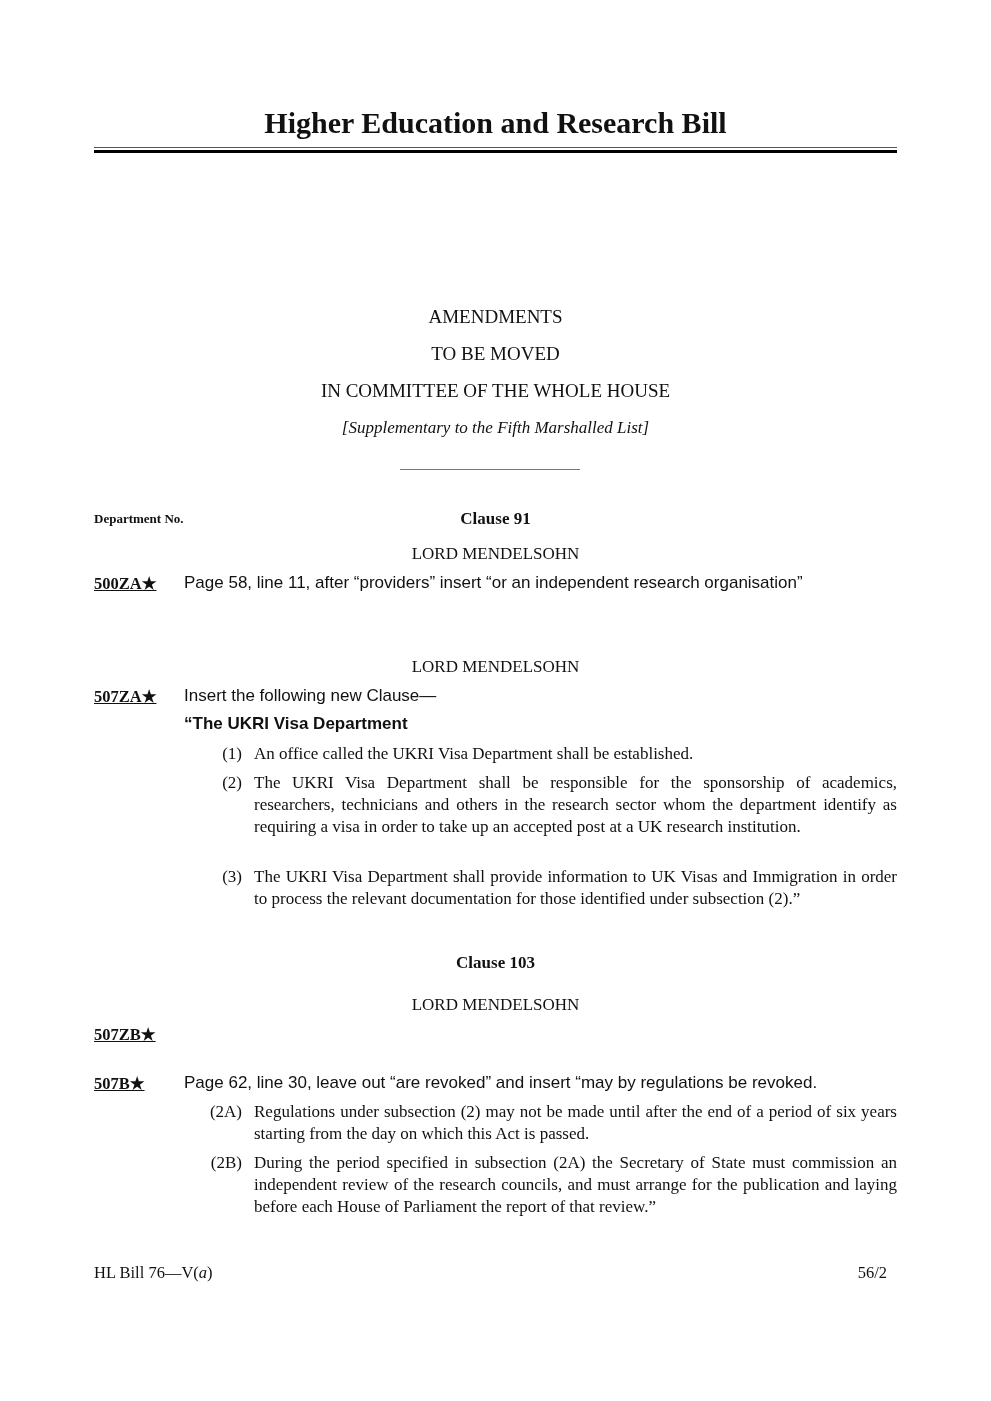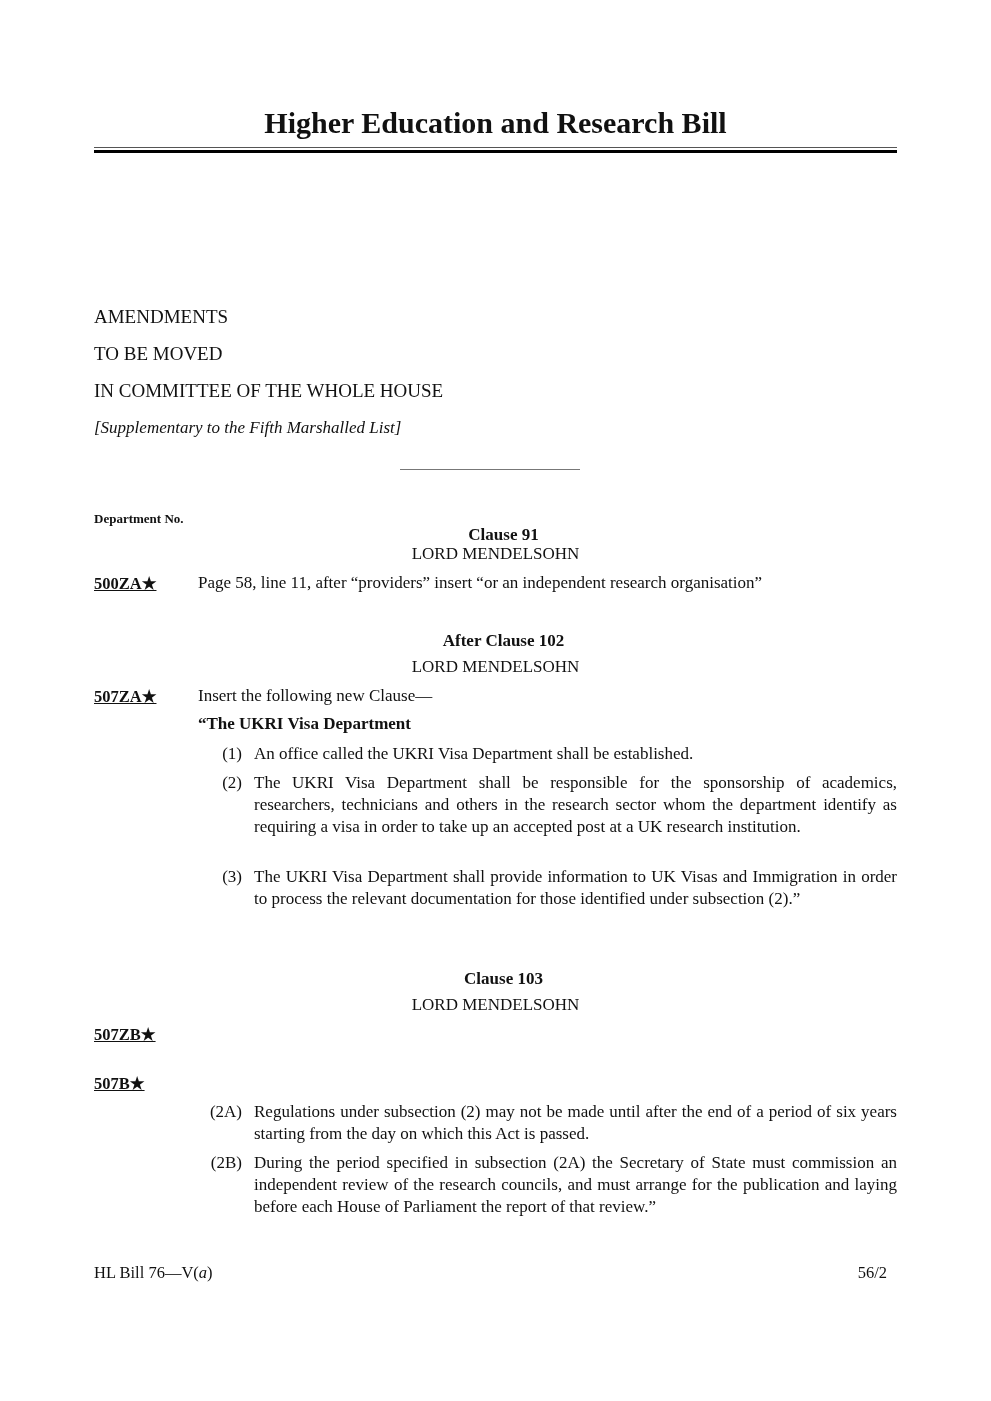--- a/index.html
+++ b/index.html
@@ -11,45 +11,45 @@
   .page { position: absolute; left: 0; top: 0; width: 991px; height: 1401px; }
   .title {
     position: absolute; left: 94px; width: 803px; top: 106px;
     text-align: center; font-family: "Liberation Serif", serif;
     font-weight: bold; font-size: 30px; letter-spacing: 0px;
   }
   .rule-thin { position: absolute; left: 94px; width: 803px; top: 147px; height: 1px; background: #555; }
   .rule-thick { position: absolute; left: 94px; width: 803px; top: 150px; height: 3px; background: #000; }
 
   .center-line {
-    position: absolute; left: 94px; width: 803px; 
+    position: absolute; left: 94px; width: 803px; text-align: center;
     font-family: "Liberation Serif", serif; font-size: 19px;
   }
   .italic { font-style: italic; font-size: 17px; }
   .short-rule { position: absolute; left: 400px; width: 180px; top: 469px; height: 1px; background: #777; }
 
   .amend-label {
     position: absolute; left: 94px; top: 511px;
     font-family: "Liberation Serif", serif; font-weight: bold; font-size: 13px; line-height: 15px;
   }
   .heading {
-    position: absolute; left: 102px; width: 803px; text-align: center;
-    font-family: "Liberation Serif", serif; font-weight: bold; font-size: 17px; margin-top: 16px;
+    position: absolute; left: 94px; width: 803px; text-align: center;
+    font-family: "Liberation Serif", serif; font-weight: bold; font-size: 17px;
   }
   .lord {
     position: absolute; left: 94px; width: 803px; text-align: center;
     font-family: "Liberation Serif", serif; font-size: 17px;
   }
   .amno {
     position: absolute; left: 94px;
     font-family: "Liberation Serif", serif; font-weight: bold; font-size: 16.5px; text-decoration: underline;
   }
   .text {
-    position: absolute; left: 198px; width: 699px;
-    font-family: Liberation Serif, serif; font-size: 17px; line-height: 22px;
+    position: absolute; left: 184px; width: 699px;
+    font-family: Liberation Sans, sans-serif; font-size: 17px; line-height: 22px;
   }
   .newclause-title { font-weight: bold; }
   .sub {
     position: absolute; left: 198px; width: 699px;
     font-family: "Liberation Serif", serif; font-size: 17px; line-height: 22px;
     display: flex;
   }
   .sub .num { width: 56px; text-align: right; padding-right: 12px; box-sizing: border-box; flex: none; }
   .sub .body { flex: 1; text-align: justify; }
   .footer {
@@ -73,21 +73,20 @@
 
   <div class="amend-label">
     <span style="display:inline-block;width:92px;">Department No.</span>
   </div>
 
   <div class="heading" style="top:509px">Clause 91</div>
   <div class="lord" style="top:544px">LORD MENDELSOHN</div>
   <div class="amno" style="top:574px">500ZA★</div>
   <div class="text" style="top:572px">Page 58, line 11, after “providers” insert “or an independent research organisation”</div>
 
-  <div class="heading" style="top:615px">After Clause 102</div>
   <div class="lord" style="top:657px">LORD MENDELSOHN</div>
   <div class="amno" style="top:687px">507ZA★</div>
   <div class="text newclause-title" style="top:713px">“The UKRI Visa Department</div>
   <div class="text" style="top:685px">Insert the following new Clause—</div>
 
   <div class="sub" style="top:743px">
     <span class="num">(1)</span>
     <span class="body">An office called the UKRI Visa Department shall be established.</span>
   </div>
   <div class="sub" style="top:772px">
@@ -97,20 +96,21 @@
   <div class="sub" style="top:866px">
     <span class="num">(3)</span>
     <span class="body">The UKRI Visa Department shall provide information to UK Visas and Immigration in order to process the relevant documentation for those identified under subsection (2).”</span>
   </div>
 
   <div class="heading" style="top:953px">Clause 103</div>
   <div class="lord" style="top:995px">LORD MENDELSOHN</div>
   <div class="amno" style="top:1025px">507ZB★</div>
 
   <div class="amno" style="top:1074px">507B★</div>
+  <div class="text" style="top:1072px">Page 62, line 30, leave out “are revoked” and insert “may by regulations be revoked.</div>
 
   <div class="sub" style="top:1101px">
     <span class="num">(2A)</span>
     <span class="body">Regulations under subsection (2) may not be made until after the end of a period of six years starting from the day on which this Act is passed.</span>
   </div>
   <div class="sub" style="top:1152px">
     <span class="num">(2B)</span>
     <span class="body">During the period specified in subsection (2A) the Secretary of State must commission an independent review of the research councils, and must arrange for the publication and laying before each House of Parliament the report of that review.”</span>
   </div>
 

